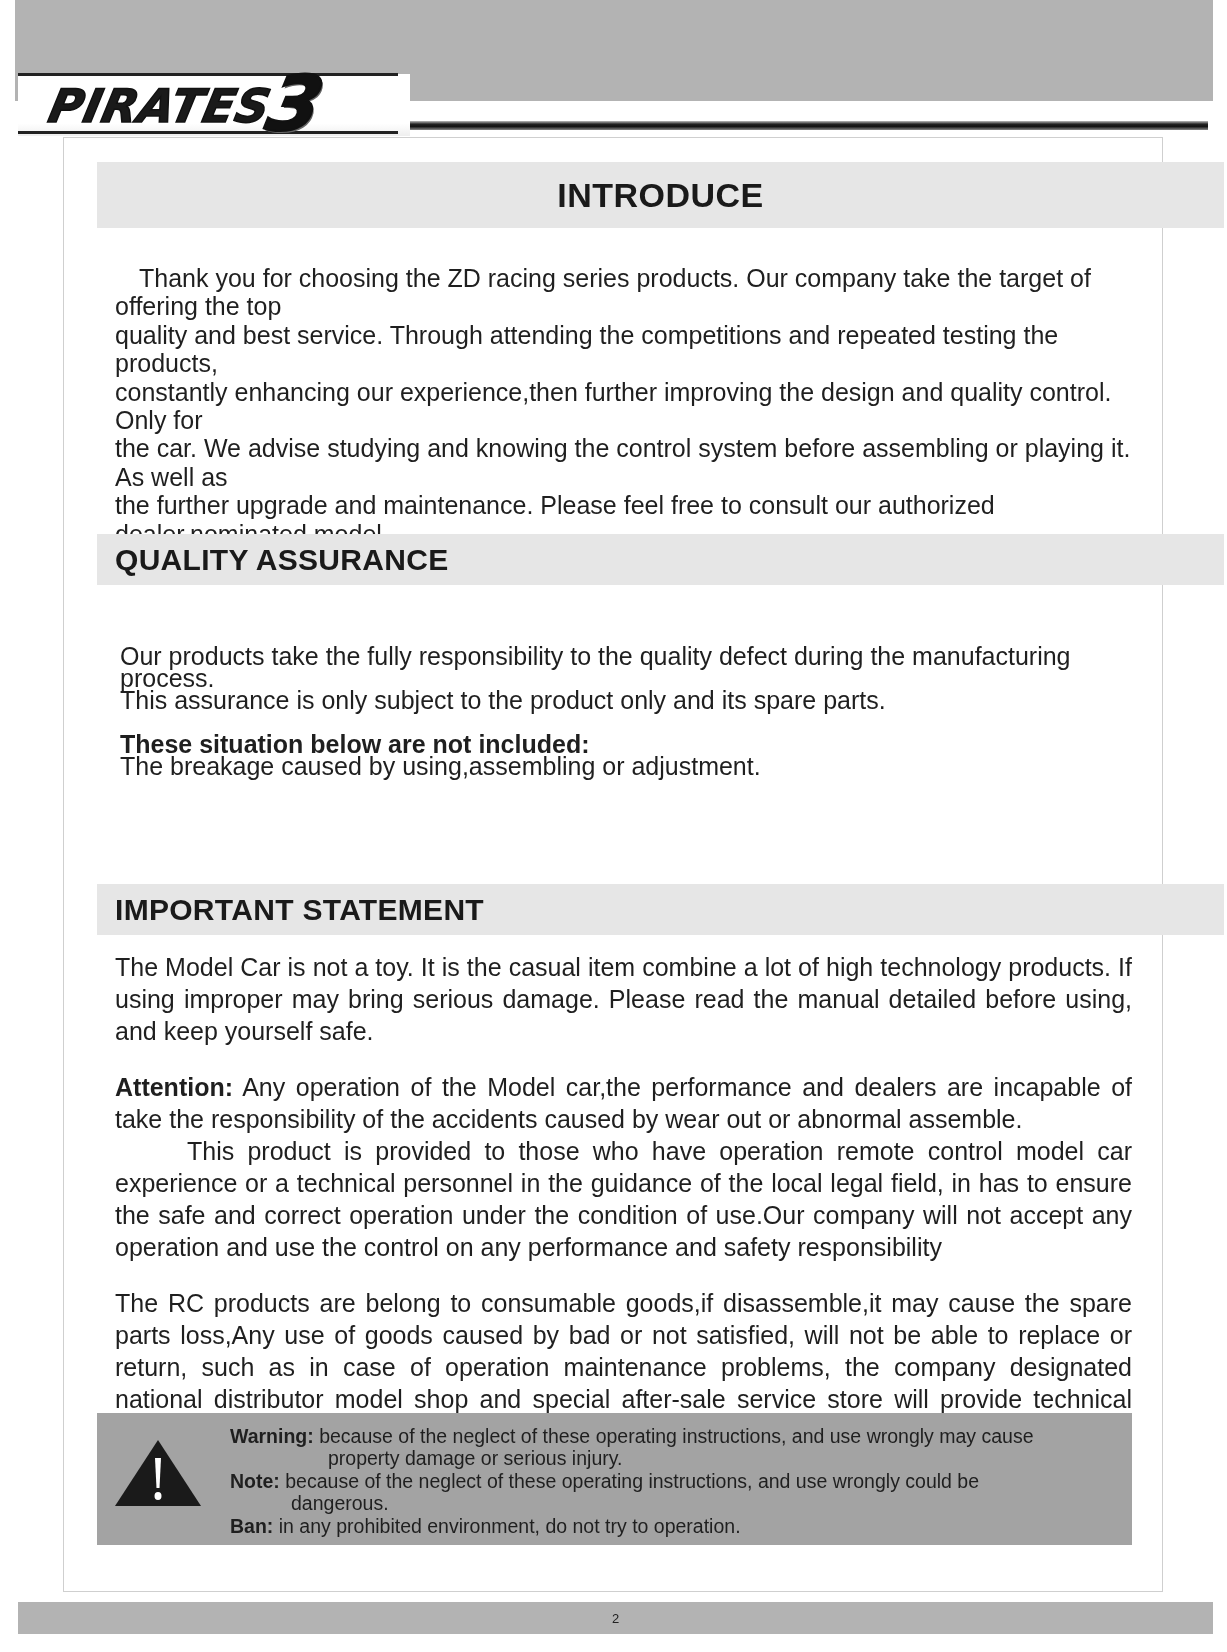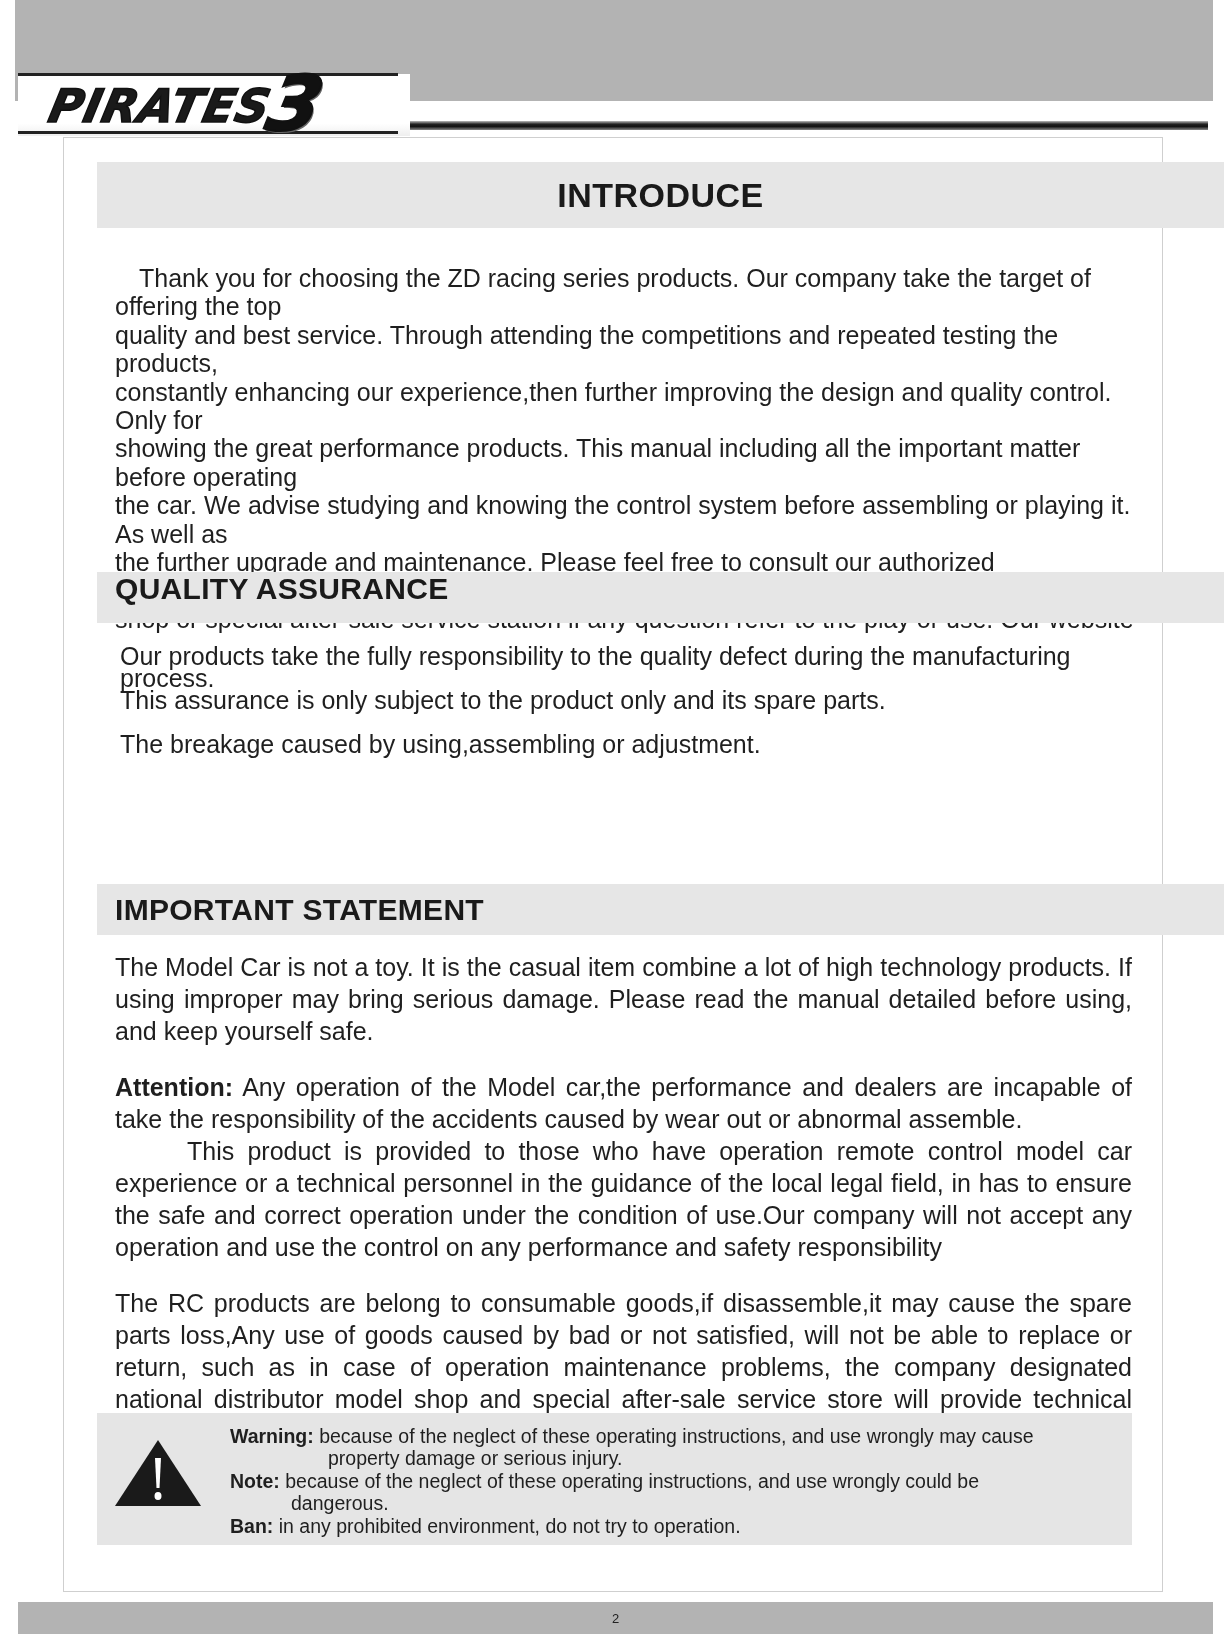--- a/index.html
+++ b/index.html
@@ -19,34 +19,34 @@
   .logo .word { -webkit-text-stroke:1.5px #111; color:#1a1a1a;
                 text-shadow: 0 0 0 #000; }
   .logo .num { font-size:76px; margin-left:-2px; margin-top:-6px; color:#111;
                -webkit-text-stroke:2px #111; text-shadow: 2px 2px 0 #666; }
   .frame { position:absolute; left:63px; top:137px; width:1100px; height:1455px;
            border:1.5px solid #cfcfcf; box-sizing:border-box; }
   .bar { position:absolute; left:97px; width:1127px; background:#e6e6e6; }
   .bar h2 { margin:0; font-family:"Liberation Sans", sans-serif; font-weight:bold; color:#1a1a1a; }
   .intro-bar { top:162px; height:66px; display:flex; align-items:center; justify-content:center; }
   .intro-bar h2 { font-size:34px; letter-spacing:0.5px; }
-  .qa-bar { top:572px; height:51px; display:flex; align-items:flex-start; }
+  .qa-bar { top:534px; height:51px; display:flex; align-items:center; }
   .qa-bar h2, .is-bar h2 { font-size:30px; margin-left:18px; letter-spacing:0.3px; }
   .is-bar { top:884px; height:51px; display:flex; align-items:center; }
   .para { position:absolute; font-size:25px; color:#1f1f1f; margin:0; }
   .intro-text { left:115px; top:264px; width:1025px; line-height:28.4px; }
   .intro-text .indent { display:inline-block; width:24px; }
   .qa-text { left:120px; top:645px; width:1010px; line-height:22px; }
   .qa-gap { height:22px; }
   .b { font-weight:bold; }
   .is-text { left:115px; top:951px; width:1017px; line-height:32px; text-align:justify; }
   .is-text p { margin:0; }
   .is-text .gap { height:24px; }
   .is-text .indent2 { display:inline-block; width:72px; }
-  .warn-box { position:absolute; left:97px; top:1413px; width:1035px; height:132px; background:#e5e5e5; }
+  .warn-box { position:absolute; left:97px; top:1413px; width:1035px; height:132px; background:#a3a3a3; }
   .warn-icon { position:absolute; left:16px; top:25px; width:90px; height:70px; }
   .warn-lines { position:absolute; left:133px; top:12px; width:900px; font-size:19.5px; line-height:22.4px; color:#1f1f1f; }
   .warn-lines .cont1 { padding-left:98px; }
   .warn-lines .cont2 { padding-left:61px; }
   .footer { position:absolute; left:18px; top:1602px; width:1195px; height:32px; background:#b3b3b3;
             display:flex; align-items:center; justify-content:center; font-size:13px; color:#222; }
 </style>
 </head>
 <body>
 
@@ -63,33 +63,33 @@
 
 <div class="frame"></div>
 
 <div class="bar intro-bar">
   <h2>INTRODUCE</h2>
 </div>
 <div class="para intro-text">
   <div><span class="indent"></span><span>Thank you for choosing the ZD racing series products. Our company take the target of offering the top</span></div>
   <div>quality and best service. Through attending the competitions and repeated testing the products,</div>
   <div>constantly enhancing our experience,then further improving the design and quality control. Only for</div>
-  <div>showing the great performance products. This manual including all the important matter before operating</div>
   <div>the car. We advise studying and knowing the control system before assembling or playing it. As well as</div>
   <div>the further upgrade and maintenance. Please feel free to consult our authorized dealer,nominated model</div>
   <div>shop or special after-sale service station if any question refer to the play or use. Our website</div>
 </div>
 
 <div class="bar qa-bar">
   <h2>QUALITY ASSURANCE</h2>
 </div>
 <div class="para qa-text">
   <div>Our products take the fully responsibility to the quality defect during the manufacturing process.</div>
   <div>This assurance is only subject to the product only and its spare parts.</div>
   <div class="qa-gap"></div>
+  <div class="b">These situation below are not included:</div>
   <div>The breakage caused by using,assembling or adjustment.</div>
 </div>
 
 <div class="bar is-bar">
   <h2>IMPORTANT STATEMENT</h2>
 </div>
 <div class="para is-text">
   <p>The Model Car is not a toy. It is the casual item combine a lot of high technology products. If using improper may bring serious damage. Please read the manual detailed before using, and keep yourself safe.</p>
   <div class="gap"></div>
   <p><span class="b">Attention:</span><span> Any operation of the Model car,the performance and dealers are incapable of take the responsibility of the accidents caused by wear out or abnormal assemble.</span></p>

